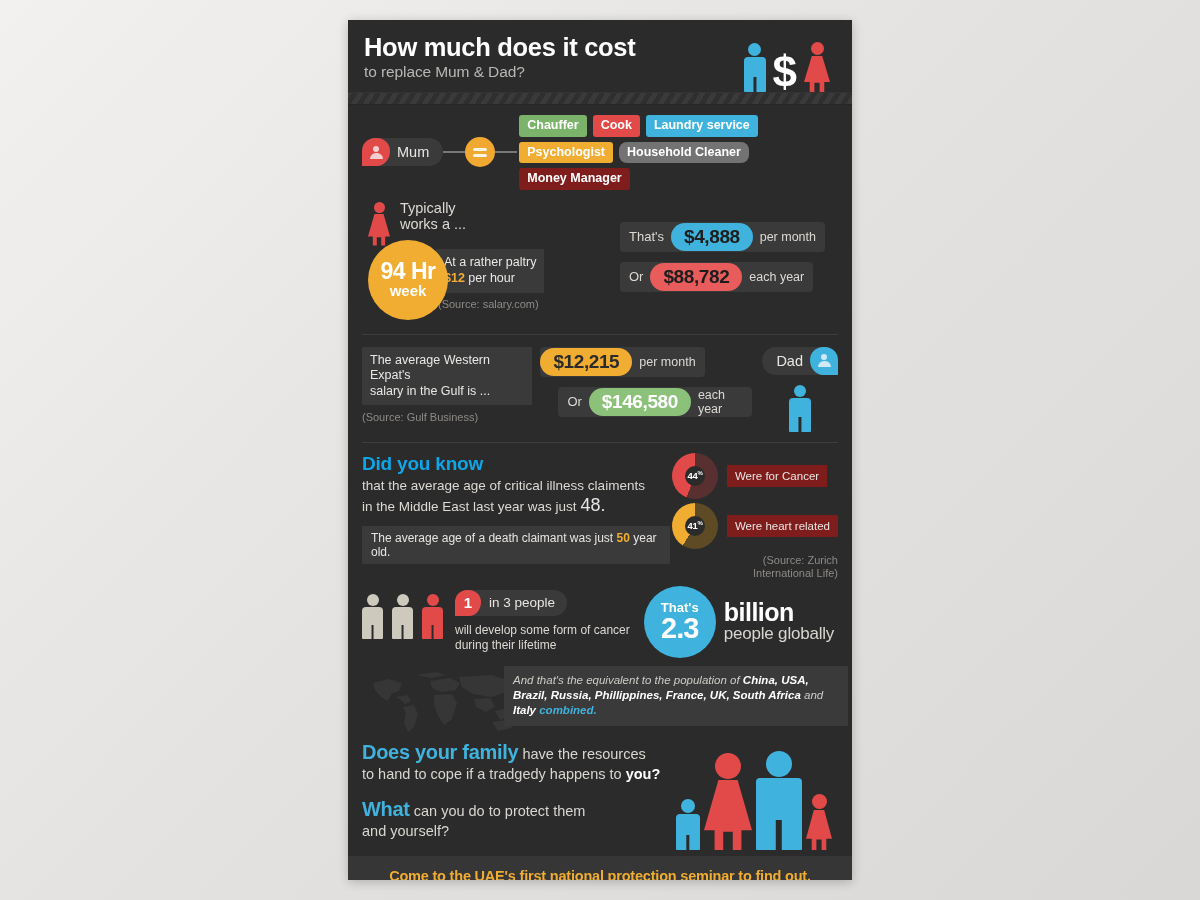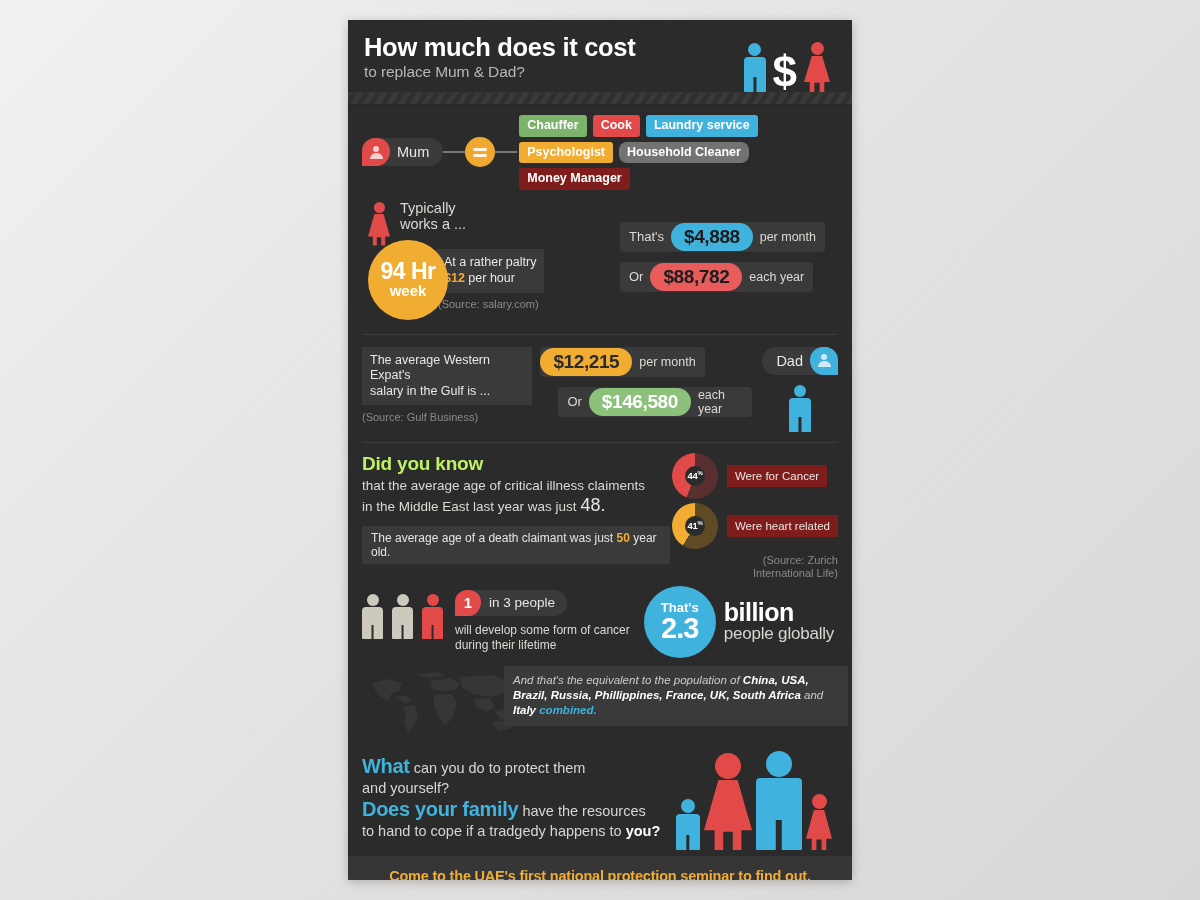--- a/index.html
+++ b/index.html
@@ -101,21 +101,21 @@
   .money-row { display: flex; align-items: center; }
   .money-wrap { background: #3a3a3a; border-radius: 4px; display: flex; align-items: center; height: 30px; }
   .money-wrap .pre { font-size: 13px; color: #ddd9d4; padding: 0 9px; }
   .money-wrap .post { font-size: 12.5px; color: #ddd9d4; padding: 0 9px; }
   .money-pill {
     border-radius: 999px; padding: 4px 13px 5px; font-size: 19px; font-weight: bold;
     line-height: 1; letter-spacing: -.4px;
   }
 
   
-  .dyk-t { font-size: 19px; font-weight: bold; color: #bef264; letter-spacing: -.2px; }
+  .dyk-t { font-size: 19px; font-weight: bold; color: #0ea5e9; letter-spacing: -.2px; }
   .dyk-b { font-size: 13.5px; color: #ddd9d4; line-height: 1.28; }
   .cyan-num { color: #e5e5e5; font-weight: normal; font-size: 18px; }
   .death-box { background: #3a3a3a; padding: 5px 9px; font-size: 12px; color: #e7e5e1; display:inline-block; }
 
   .donut { width: 46px; height: 46px; border-radius: 50%; position: relative; }
   .donut .hole {
     position: absolute; left: 13px; top: 13px; width: 20px; height: 20px; border-radius: 50%;
     background: #2b2b2b; display: flex; align-items: center; justify-content: center;
   }
   .donut .hole span { font-size: 9.5px; font-weight: bold; color: #fff; letter-spacing: -.3px; }
@@ -394,30 +394,30 @@
           <span>and</span>
           <b>Italy</b>
           <span class="cy">combined.</span>
         </div>
       </div>
     </div>
 
     <div class="sec" style="padding-top:0;">
       <div style="position:relative;height:116px;">
         <div style="width:330px;padding-top:6px;">
+          <div class="fam-t">
+            <span class="fam-q1">Does your family</span>
+            <span>have the resources</span>
+            <div><span>to hand to cope if a tradgedy happens to</span> <b>you?</b></div>
+          </div>
           <div class="fam-t" style="margin-top:14px;">
             <span class="fam-q1">What</span>
             <span>can you do to protect them</span>
             <div>and yourself?</div>
           </div>
-          <div class="fam-t">
-            <span class="fam-q1">Does your family</span>
-            <span>have the resources</span>
-            <div><span>to hand to cope if a tradgedy happens to</span> <b>you?</b></div>
-          </div>
         </div>
 
         <div style="position:absolute;right:6px;bottom:0;display:flex;align-items:flex-end;gap:4px;">
           <div class="person p-male">
             <div class="head" style="width:14px;height:14px;background:#3fb3dd;"></div>
             <div class="body" style="width:24px;height:36px;background:#3fb3dd;"></div>
           </div>
           <div class="person p-female">
             <div class="head" style="width:26px;height:26px;background:#e24a4a;"></div>
             <div class="body" style="width:48px;height:70px;background:#e24a4a;"></div>

